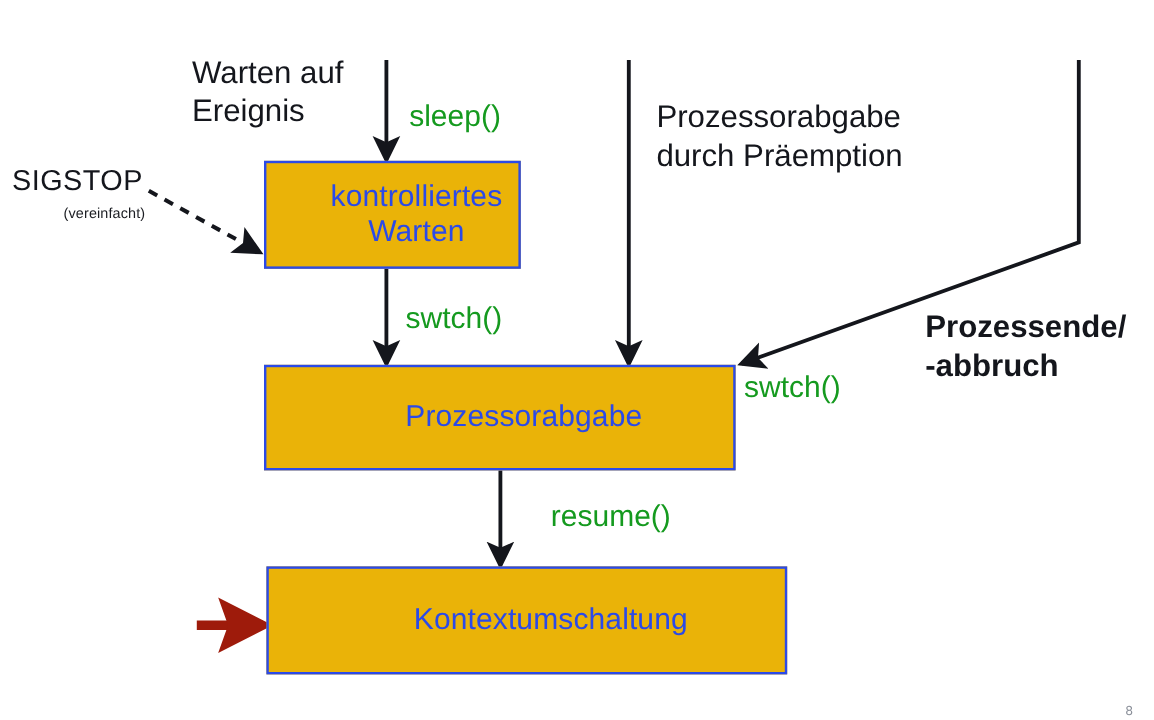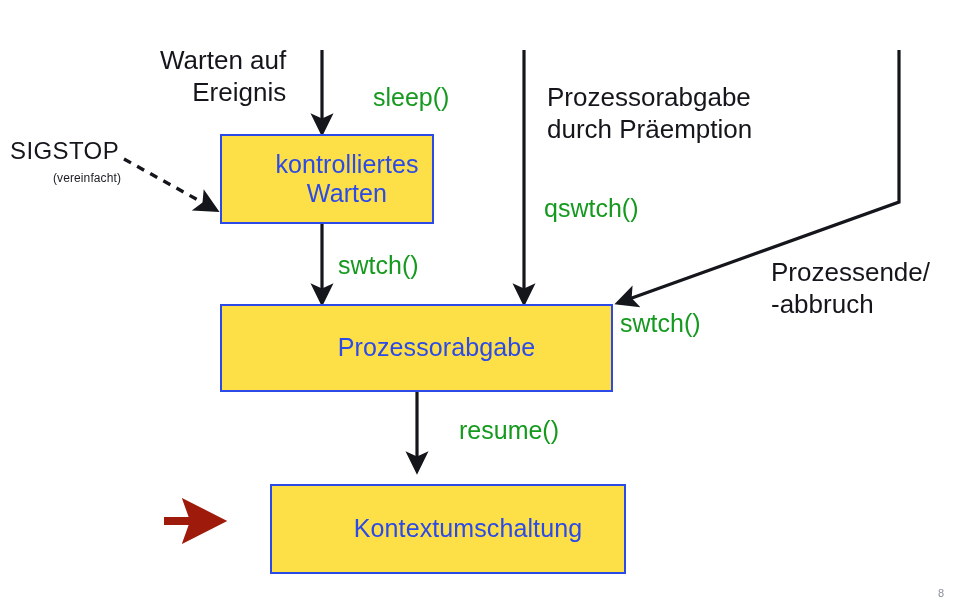--- a/index.html
+++ b/index.html
@@ -23,21 +23,21 @@
     left: 0;
     top: 0;
     width: 962px;
     height: 600px;
     pointer-events: none;
   }
   .node {
     position: absolute;
     box-sizing: border-box;
     border: 2px solid #2b4ae8;
-    background: #fde047;
+    background: #eab308;
     display: flex;
     align-items: center;
     justify-content: center;
     text-align: center;
     color: #2b4ae8;
     font-family: "Liberation Sans", sans-serif;
     font-size: 25px;
     line-height: 1.18;
     letter-spacing: 0.1px;
     padding-left: 40px;
@@ -49,24 +49,23 @@
     height: 90px;
   }
   #node-prozessorabgabe {
     left: 220px;
     top: 304px;
     width: 393px;
     height: 88px;
   }
   #node-kontextumschaltung {
     left: 222px;
-    top: 484px;
-    width: 356px;
+    top: 472px;
+    width: 434px;
     height: 90px;
-    margin-left: 48px;
   }
   .label {
     position: absolute;
     white-space: pre;
     font-family: "Liberation Sans", sans-serif;
   }
   .label-black {
     color: #14161c;
     font-size: 26px;
     line-height: 1.22;
@@ -167,36 +166,35 @@
   </div>
 
   <div class="node" id="node-prozessorabgabe">
     <span style="white-space:pre-line;">Prozessorabgabe</span>
   </div>
 
   <div class="node" id="node-kontextumschaltung">
     <span style="white-space:pre-line;">Kontextumschaltung</span>
   </div>
 
-  <div class="label label-black" id="label-warten-auf-ereignis" style="white-space: pre; text-align: right;">Warten auf
+  <div class="label label-black" id="label-warten-auf-ereignis" style="white-space: pre;">Warten auf
 Ereignis</div>
 
   <div class="label label-black" id="label-sigstop" style="white-space: pre;">SIGSTOP</div>
 
   <div class="label" id="label-sigstop-sub">(vereinfacht)</div>
 
   <div class="label label-black" id="label-praemption" style="white-space: pre;">Prozessorabgabe
 durch Präemption</div>
 
-  <div class="label label-black" id="label-prozessende" style="white-space: pre;">Prozessende/
+  <div class="label label-black" id="label-prozessende" style="white-space: pre; font-weight: bold;">Prozessende/
 -abbruch</div>
 
-  <div class="label label-green" id="label-sleep" style="white-space: pre; margin-left: 32px;">sleep()</div>
-
-  <div class="label label-green" id="label-qswtch" style="white-space: pre;">qswtch()</div>
+  <div class="label label-green" id="label-sleep" style="white-space: pre;">sleep()</div>
+
 
   <div class="label label-green" id="label-swtch-1" style="white-space: pre;">swtch()</div>
 
   <div class="label label-green" id="label-swtch-2" style="white-space: pre;">swtch()</div>
 
   <div class="label label-green" id="label-resume" style="white-space: pre; margin-left: 28px;">resume()</div>
 
   <div id="page-number">8</div>
 
 </div>

